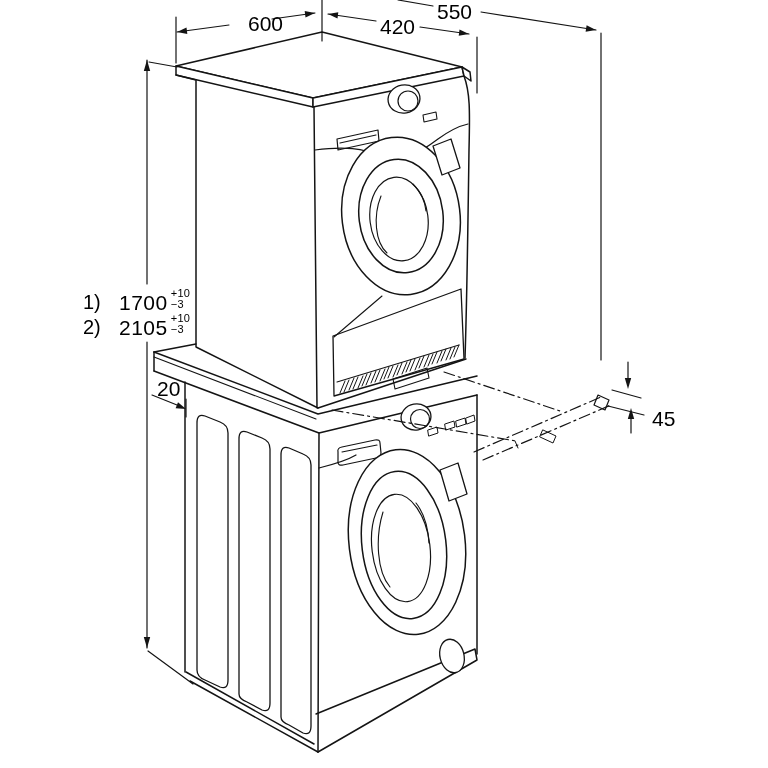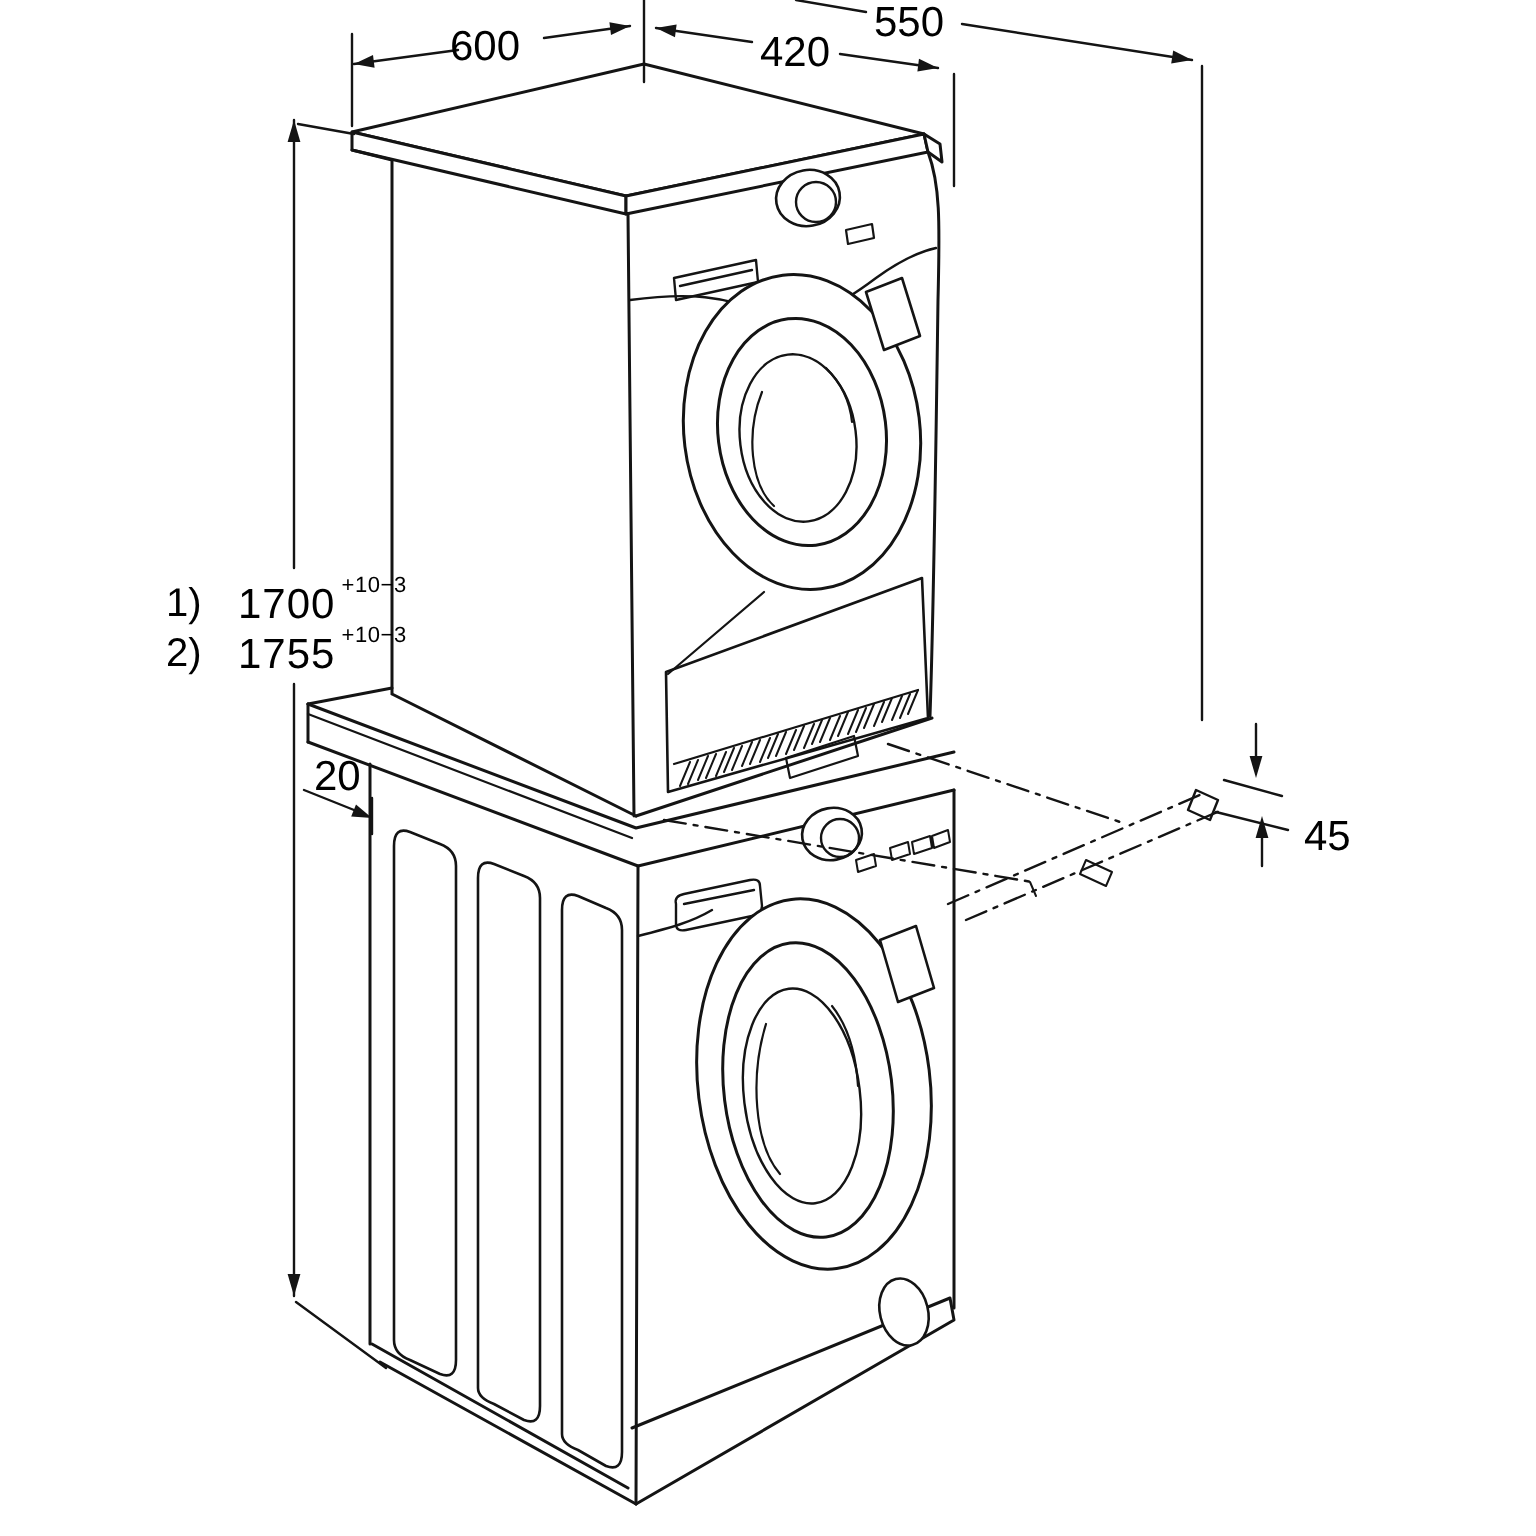--- a/index.html
+++ b/index.html
@@ -3,21 +3,21 @@
 <meta charset="utf-8">
 <style>
   html,body{margin:0;padding:0;background:#fff;}
   #canvas{position:relative;width:768px;height:768px;background:#fff;overflow:hidden;
           font-family:"Liberation Sans", sans-serif;}
   #drawing{position:absolute;left:0;top:0;}
   .lbl{position:absolute;font-size:21px;color:#000;line-height:1;white-space:nowrap;}
   .hrow{position:absolute;display:flex;align-items:flex-start;color:#000;}
   .hidx{font-size:20px;width:36px;}
   .hval{font-size:21px;letter-spacing:.5px;}
-  .tol{display:inline-flex;flex-direction:row;margin-left:3px;margin-top:-3px;}
+  .tol{display:inline-flex;flex-direction:column;margin-left:3px;margin-top:-3px;}
   .tol span{font-size:11px;line-height:11px;letter-spacing:.3px;}
 </style>
 </head>
 <body>
 
 <div id="canvas">
 
 <svg id="drawing" width="768" height="768" viewBox="0 0 768 768" fill="none" stroke="#141414" stroke-linecap="round" stroke-linejoin="round">
 
   <g stroke-width="1.5">
@@ -131,35 +131,35 @@
     </g>
 
     <g>
       <path d="M628 362 L628 380 M631 433 L631 417 M612 390 L641 398 M608 406 L644 415"></path>
       <path fill="#141414" stroke="none" d="M628 389 L624.8 378 L631.2 378 Z"></path>
       <path fill="#141414" stroke="none" d="M631 408 L627.8 419 L634.2 419 Z"></path>
     </g>
   </g>
 </svg>
 
-  <div class="lbl" style="left:225px;top:13px">600</div>
+  <div class="lbl" style="left:248px;top:13px">600</div>
   <div class="lbl" style="left:380px;top:16px">420</div>
   <div class="lbl" style="left:437px;top:1px">550</div>
 
   <div class="hrow" style="left:83px;top:291px">
     <span class="hidx">1)</span>
     <span class="hval">1700</span>
     <span class="tol">
       <span>+10</span>
       <span>−3</span>
     </span>
   </div>
   <div class="hrow" style="left:83px;top:316px">
     <span class="hidx">2)</span>
-    <span class="hval">1755</span>
+    <span class="hval">2105</span>
     <span class="tol">
       <span>+10</span>
       <span>−3</span>
     </span>
   </div>
 
   <div class="lbl" style="left:157px;top:378px">20</div>
   <div class="lbl" style="left:652px;top:408px">45</div>
 
 </div>

